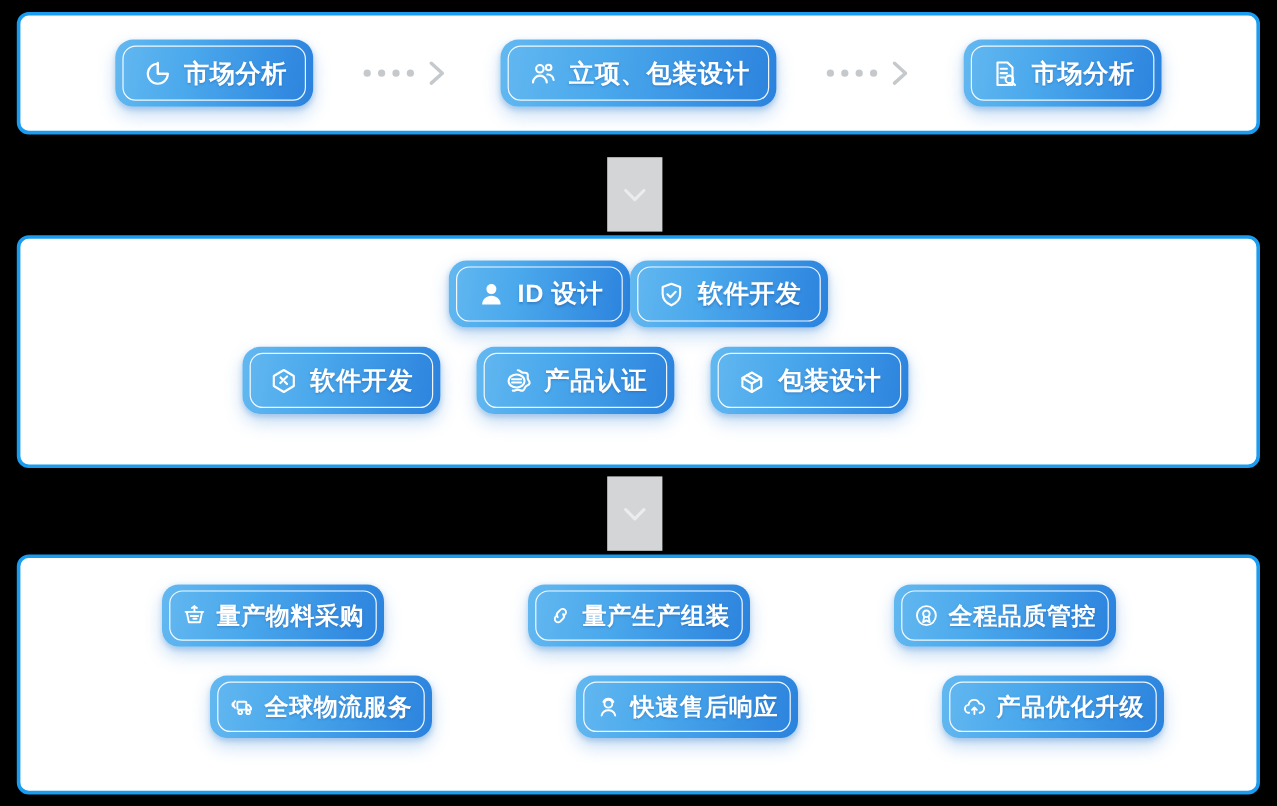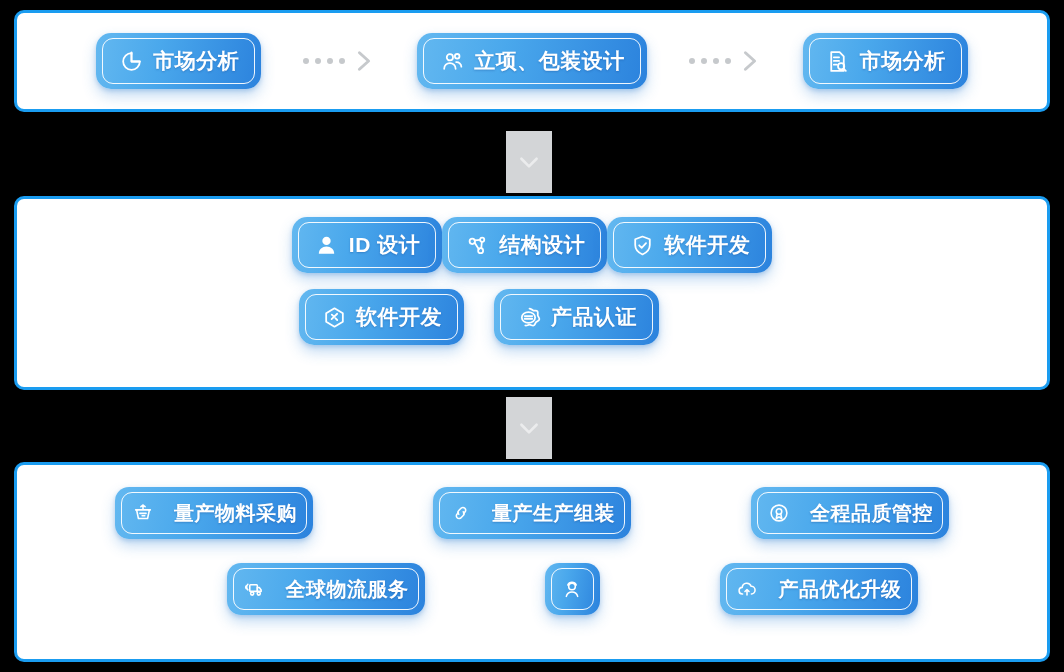--- a/index.html
+++ b/index.html
@@ -88,21 +88,21 @@
     display: inline-flex;
     align-items: center;
     justify-content: center;
     width: 26px;
     height: 26px;
     flex: none;
   }
   .pill-icon svg { width: 25px; height: 25px; display: block; }
 
   
-  .pill.compact { height: 52px; padding: 0 16px; gap: 20px; border-radius: 14px; }
+  .pill.compact { height: 52px; padding: 0 16px; gap: 7px; border-radius: 14px; }
   .pill.compact .pill-label { font-size: 20px; }
   .pill.compact .pill-icon { width: 23px; height: 23px; }
   .pill.compact .pill-icon svg { width: 22px; height: 22px; }
 
   
   .h-connector {
     display: inline-flex;
     align-items: center;
     gap: 6px;
     flex: none;
@@ -215,31 +215,20 @@
               <svg viewBox="0 0 24 24" fill="#ffffff" stroke="none">
                 <circle cx="12" cy="7.6" r="4"></circle>
                 <path d="M4.6 20c0-4.1 3.3-7 7.4-7s7.4 2.9 7.4 7z"></path>
               </svg>
             </span>
             <span class="pill-label">ID 设计</span>
           </div>
           <div class="pill">
             <span class="pill-icon">
               <svg viewBox="0 0 24 24" fill="none" stroke="#ffffff" stroke-width="1.7" stroke-linecap="round" stroke-linejoin="round">
-                <circle cx="7" cy="8" r="2.6"></circle>
-                <circle cx="16.5" cy="6.5" r="2"></circle>
-                <circle cx="15" cy="17" r="2.4"></circle>
-                <path d="M9.3 9.4 13.3 15.6M9.2 7.1l5.4-.4M16.2 8.4 15.6 14.6"></path>
-              </svg>
-            </span>
-            <span class="pill-label">结构设计</span>
-          </div>
-          <div class="pill">
-            <span class="pill-icon">
-              <svg viewBox="0 0 24 24" fill="none" stroke="#ffffff" stroke-width="1.7" stroke-linecap="round" stroke-linejoin="round">
                 <path d="M12 3.4 19 6v5.6c0 4.2-3 7.3-7 9-4-1.7-7-4.8-7-9V6z"></path>
                 <polyline points="8.8,11.8 11.2,14.2 15.4,9.8"></polyline>
               </svg>
             </span>
             <span class="pill-label">软件开发</span>
           </div>
         </div>
       <div class="pill-row" id="row-2b">
           <div class="pill">
             <span class="pill-icon">
@@ -252,20 +241,30 @@
           </div>
           <div class="pill">
             <span class="pill-icon">
               <svg viewBox="0 0 24 24" fill="none" stroke="#ffffff" stroke-width="1.7" stroke-linecap="round" stroke-linejoin="round">
                 <path d="M12 3.4c1.6 0 2.3 1.5 3.8 1.9 1.5.4 2.9-.5 3.8.8.9 1.3 0 2.6.4 4.1.4 1.5 1.9 2.2 1.4 3.7-.5 1.5-2.1 1.5-3.1 2.6-1 1.1-.8 2.7-2.3 3.2-1.5.5-2.4-.8-4-.8s-2.5 1.3-4 .8"></path>
                 <ellipse cx="11" cy="12" rx="6.4" ry="5.2"></ellipse>
                 <path d="M7.4 10.6h7.2M7.4 13.2h7.2"></path>
               </svg>
             </span>
             <span class="pill-label">产品认证</span>
+          </div>
+          <div class="pill">
+            <span class="pill-icon">
+              <svg viewBox="0 0 24 24" fill="none" stroke="#ffffff" stroke-width="1.7" stroke-linecap="round" stroke-linejoin="round">
+                <path d="M4.5 9.6 12 5.2l7.5 4.4v6.8L12 20.8l-7.5-4.4z"></path>
+                <path d="M4.5 9.6 12 14v6.8M12 14l7.5-4.4"></path>
+                <path d="M8.2 7.3 15.8 11.8"></path>
+              </svg>
+            </span>
+            <span class="pill-label">包装设计</span>
           </div>
         </div>
     </div>
   </div>
 
   <div class="v-connector" id="v-connector-2">
     <span>
       <svg viewBox="0 0 24 24" fill="none" stroke="#ffffff" stroke-width="2.4" stroke-linecap="round" stroke-linejoin="round">
         <polyline points="5,9 12,16 19,9"></polyline>
       </svg>
@@ -321,20 +320,21 @@
             <span class="pill-label">全球物流服务</span>
           </div>
           <div class="pill compact">
             <span class="pill-icon">
               <svg viewBox="0 0 24 24" fill="none" stroke="#ffffff" stroke-width="1.7" stroke-linecap="round" stroke-linejoin="round">
                 <circle cx="12" cy="9.2" r="3.6"></circle>
                 <path d="M5.8 20a6.4 6.4 0 0 1 12.4 0"></path>
                 <path d="M7.4 7.6a5 5 0 0 1 9.2 0"></path>
               </svg>
             </span>
+            <span class="pill-label">快速售后响应</span>
           </div>
           <div class="pill compact">
             <span class="pill-icon">
               <svg viewBox="0 0 24 24" fill="none" stroke="#ffffff" stroke-width="1.7" stroke-linecap="round" stroke-linejoin="round">
                 <path d="M7.2 17.4a3.6 3.6 0 0 1-.4-7.2 5 5 0 0 1 9.7-1.1 3.8 3.8 0 0 1 .3 8.3"></path>
                 <path d="M12 18.6v-6M12 12.6l-2.2 2.2M12 12.6l2.2 2.2"></path>
               </svg>
             </span>
             <span class="pill-label">产品优化升级</span>
           </div>

